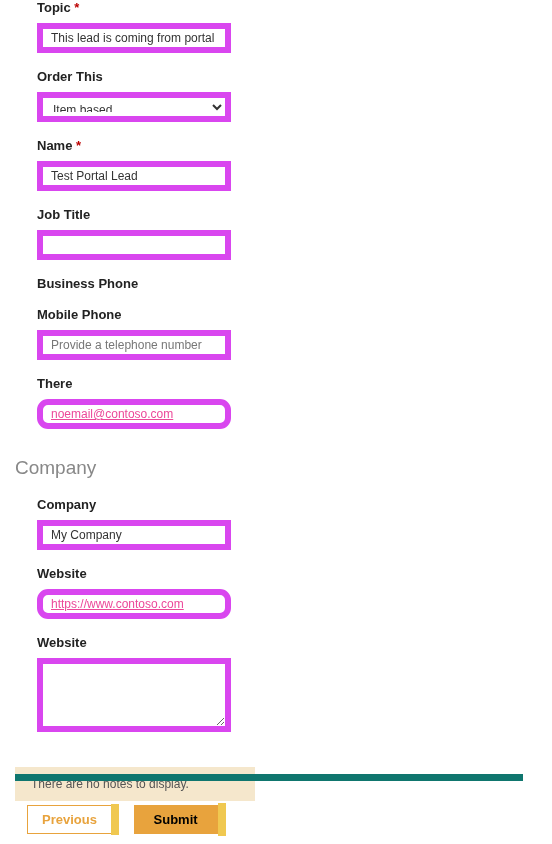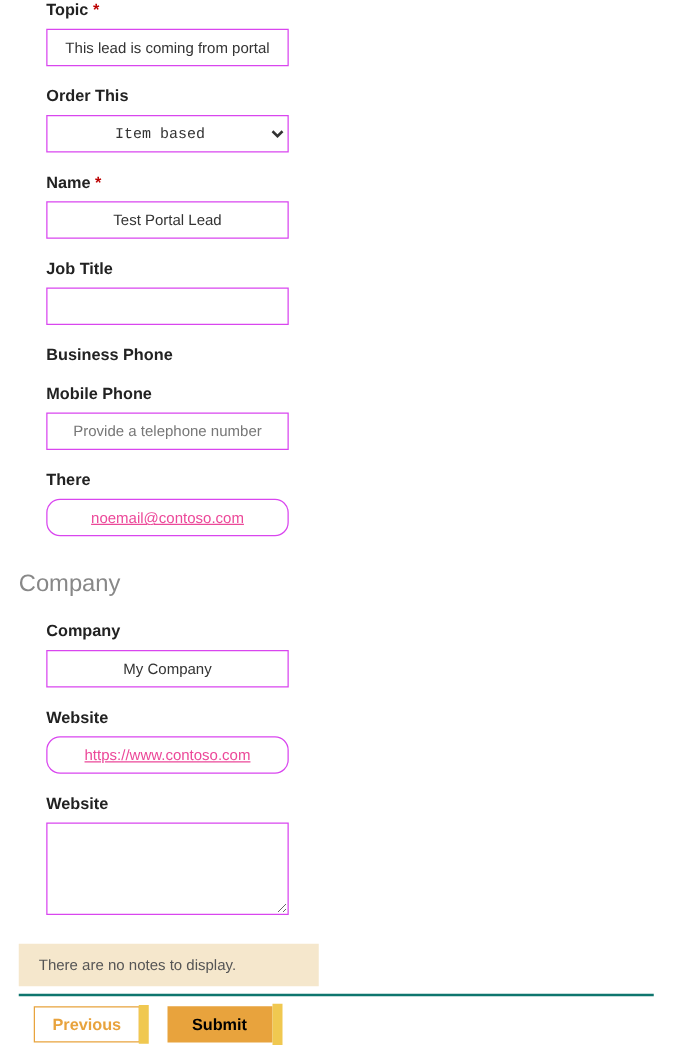--- a/index.html
+++ b/index.html
@@ -29,55 +29,53 @@
     }
     .side-col {
       width: 240px;
       padding-top: 0;
     }
     .notes-box {
       background: #f5e7cc;
       padding: 10px 16px;
       font-size: 12px;
       color: #555;
-      margin-top: 4px;
+      margin-top: 16px;
     }
     .field-group {
       margin-bottom: 16px;
       padding-left: 22px;
     }
     .field-label {
       font-weight: bold;
       font-size: 13px;
       color: #222;
       display: block;
       margin-bottom: 8px;
     }
     .required {
       color: #b00;
     }
     .text-input,
     .select-input,
     .textarea-input {
       width: 194px;
       padding: 6px 8px;
-      border: 1px solid #d946ef;
+      border: 6px solid #d946ef;
       font-size: 12px;
       font-family: inherit;
       background: #fff;
       color: #333;
-      text-align: center;
     }
     .text-input {
       height: 30px;
     }
     .select-input {
       height: 30px;
       padding: 4px 6px;
-      font-family: Liberation Mono, monospace;
     }
     .textarea-input {
       height: 74px;
       resize: both;
     }
     .placeholder-text::placeholder {
       color: #777;
     }
     .link-value {
       text-decoration: underline;
@@ -88,22 +86,22 @@
       font-size: 19px;
       color: #888;
       font-weight: normal;
       margin: 28px 0 18px 0;
     }
     .footer {
       position: absolute;
       bottom: 10px;
       left: 15px;
       right: 29px;
-      border-top: 2px solid #0f766e;
-      padding-top: 8px;
+      border-top: 7px solid #0f766e;
+      padding-top: 24px;
     }
     .btn {
       display: inline-block;
       padding: 6px 14px;
       font-size: 13px;
       font-weight: bold;
       cursor: pointer;
       border: none;
       position: relative;
     }

